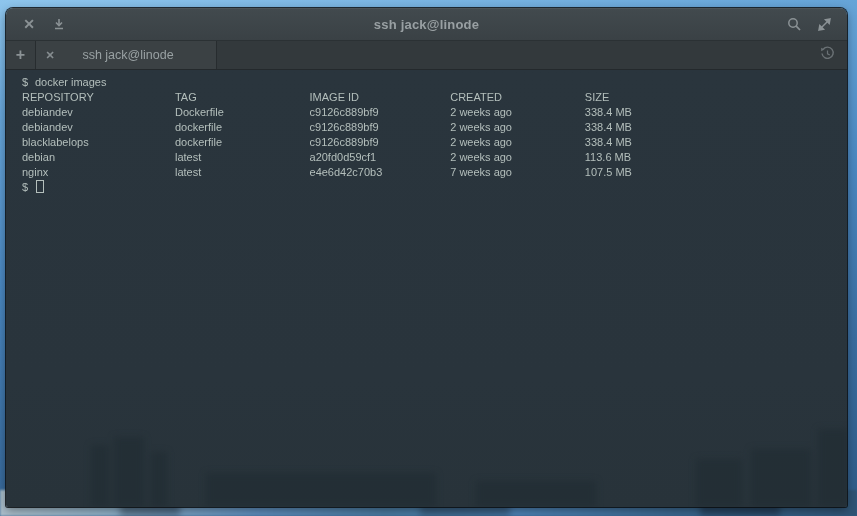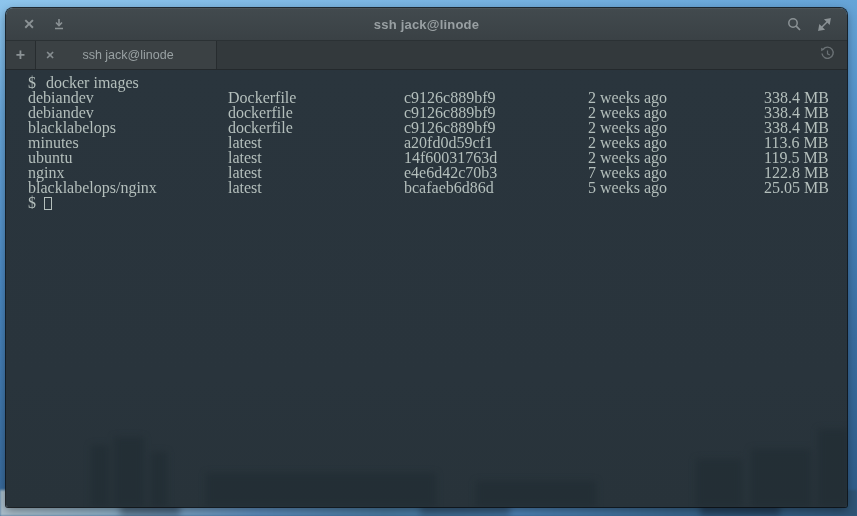--- a/index.html
+++ b/index.html
@@ -82,23 +82,23 @@
   }
   .history-btn {
     position:absolute; right:6px; top:0; bottom:0; width:28px;
     display:flex; align-items:center; justify-content:center; opacity:.75;
   }
 
   
   .terminal {
     flex:1; position:relative;
     background:linear-gradient(#2a353d 0%, #29343c 70%, #28333a 100%);
-    font-family:Liberation Serif, serif;
-    font-size:16px; line-height:15px; color:#b4bfbc;
-    padding:5px 0 0 22px;
+    font-family:Liberation Sans, sans-serif;
+    font-size:11px; line-height:15px; color:#b4bfbc;
+    padding:5px 0 0 16px;
     overflow:hidden;
   }
   
   .skyline { position:absolute; left:0; right:0; bottom:0; height:90px; filter:blur(3px); pointer-events:none; }
   .skyline i { position:absolute; bottom:0; background:#222d34; opacity:.75; }
   .s1 { left:85px;  width:18px; height:62px; }
   .s2 { left:108px; width:30px; height:70px; }
   .s3 { left:145px; width:16px; height:55px; }
   .s4 { left:200px; width:230px; height:34px; opacity:.6; }
   .s5 { left:470px; width:120px; height:26px; opacity:.5; }
@@ -194,24 +194,23 @@
         <i class="s3"></i>
         <i class="s4"></i>
         <i class="s5"></i>
         <i class="s6"></i>
         <i class="s7"></i>
         <i class="s8"></i>
     </div>
 
     <div class="tline"><span>$</span><span class="cmd">docker images</span></div>
 
+    <div class="tline"><span class="c-repo">REPOSITORY</span><span class="c-tag">TAG</span><span class="c-id">IMAGE ID</span><span class="c-created">CREATED</span><span class="c-size">SIZE</span></div>
 
     <div class="tline"><span class="c-repo">debiandev</span><span class="c-tag">Dockerfile</span><span class="c-id">c9126c889bf9</span><span class="c-created">2 weeks ago</span><span class="c-size">338.4 MB</span></div>
     <div class="tline"><span class="c-repo">debiandev</span><span class="c-tag">dockerfile</span><span class="c-id">c9126c889bf9</span><span class="c-created">2 weeks ago</span><span class="c-size">338.4 MB</span></div>
     <div class="tline"><span class="c-repo">blacklabelops</span><span class="c-tag">dockerfile</span><span class="c-id">c9126c889bf9</span><span class="c-created">2 weeks ago</span><span class="c-size">338.4 MB</span></div>
-    <div class="tline"><span class="c-repo">minutes</span><span class="c-tag">latest</span><span class="c-id">a20fd0d59cf1</span><span class="c-created">2 weeks ago</span><span class="c-size">113.6 MB</span></div>
-    <div class="tline"><span class="c-repo">ubuntu</span><span class="c-tag">latest</span><span class="c-id">14f60031763d</span><span class="c-created">2 weeks ago</span><span class="c-size">119.5 MB</span></div>
-    <div class="tline"><span class="c-repo">nginx</span><span class="c-tag">latest</span><span class="c-id">e4e6d42c70b3</span><span class="c-created">7 weeks ago</span><span class="c-size">122.8 MB</span></div>
-    <div class="tline"><span class="c-repo">blacklabelops/nginx</span><span class="c-tag">latest</span><span class="c-id">bcafaeb6d86d</span><span class="c-created">5 weeks ago</span><span class="c-size">25.05 MB</span></div>
+    <div class="tline"><span class="c-repo">debian</span><span class="c-tag">latest</span><span class="c-id">a20fd0d59cf1</span><span class="c-created">2 weeks ago</span><span class="c-size">113.6 MB</span></div>
+    <div class="tline"><span class="c-repo">nginx</span><span class="c-tag">latest</span><span class="c-id">e4e6d42c70b3</span><span class="c-created">7 weeks ago</span><span class="c-size">107.5 MB</span></div>
 
     <div class="tline"><span>$</span><span class="cursor"></span></div>
   </div>
 </div>
 
 </body></html>

